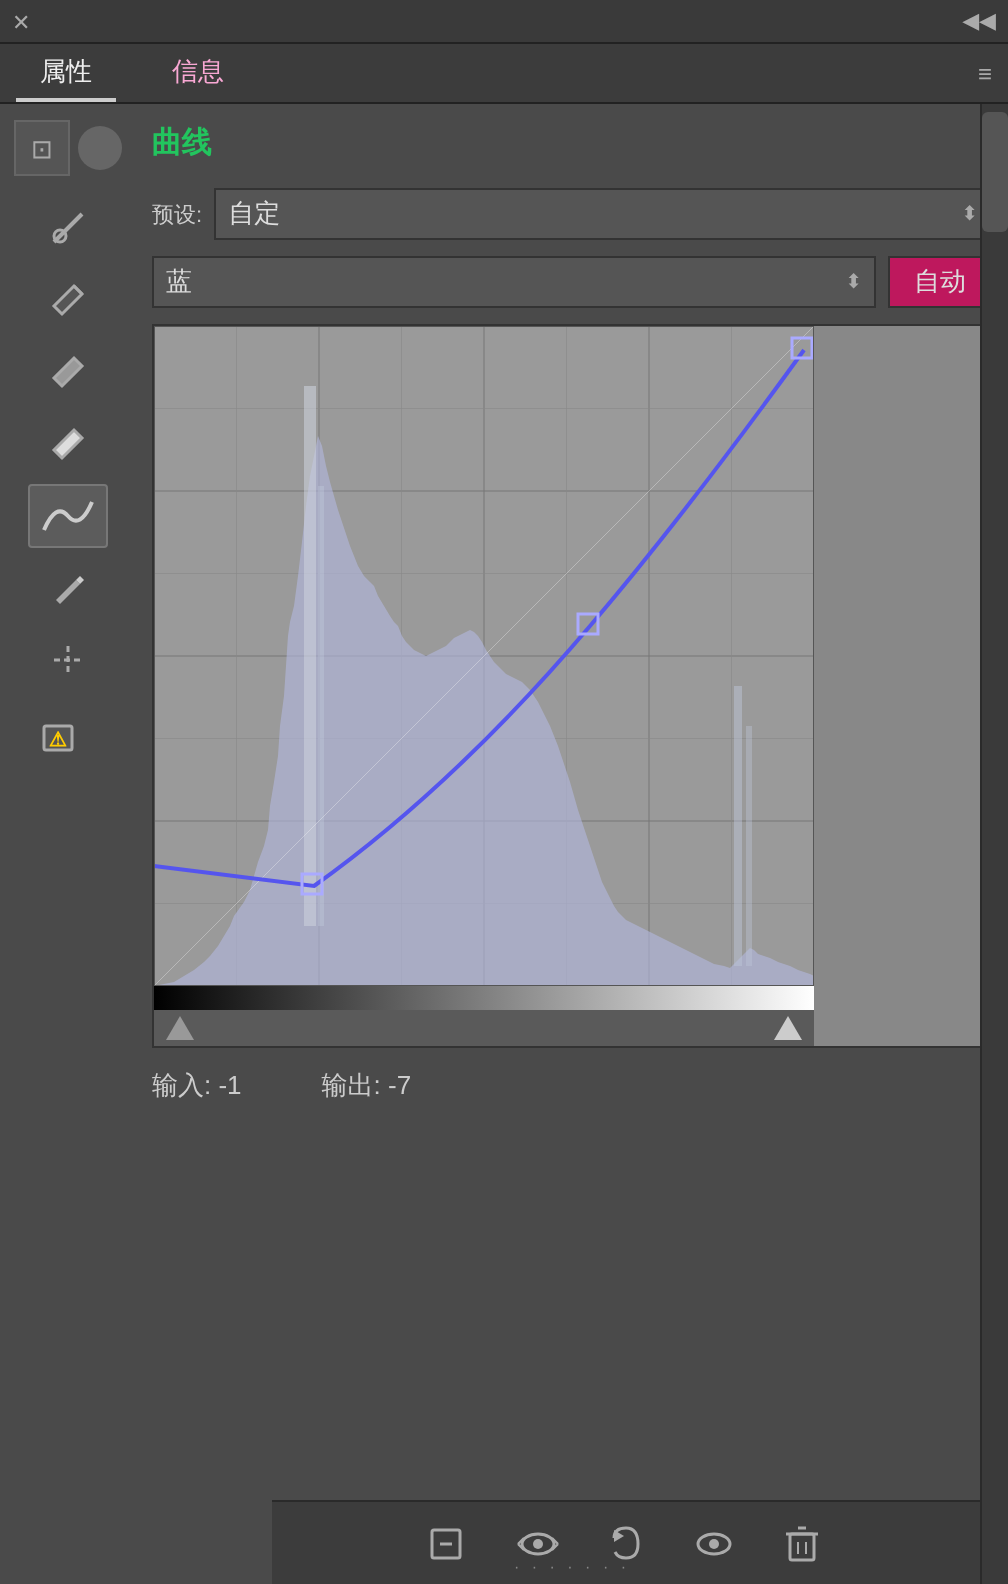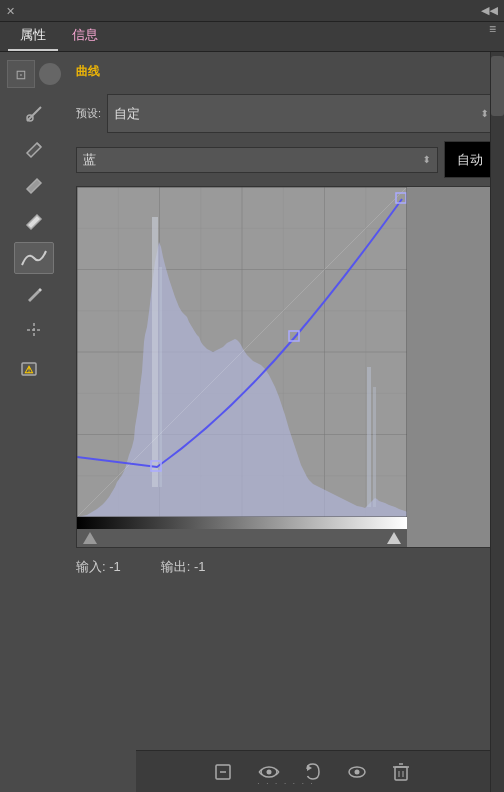--- a/index.html
+++ b/index.html
@@ -34,23 +34,24 @@
       margin-left: auto;
       color: #aaa;
       font-size: 11px;
     }
 
     
     #tab-bar {
       background: #3c3c3c;
       height: 30px;
       display: flex;
+      align-items: center;
       padding: 0 8px;
       border-bottom: 1px solid #222;
-      gap: 2px;
+      gap: 16px;
     }
     .tab {
       padding: 4px 12px;
       cursor: pointer;
       color: #f9a8d4;
       font-size: 13px;
       border-bottom: 2px solid transparent;
     }
     .tab.active {
       color: #eee;
@@ -96,22 +97,22 @@
       display: flex; align-items: center; justify-content: center;
       font-size: 14px;
     }
     #panel-icon-circle {
       width: 22px; height: 22px;
       background: #666;
       border-radius: 50%;
       flex-shrink: 0;
     }
     #panel-title {
-      font-size: 12px;
-      color: #eab308;
+      font-size: 15px;
+      color: #22c55e;
       font-weight: bold;
     }
 
     
     .row {
       display: flex;
       align-items: center;
       padding: 4px 8px;
       gap: 6px;
     }
@@ -124,34 +125,34 @@
       flex: 1;
       background: #555;
       border: 1px solid #333;
       color: #ddd;
       font-size: 13px;
       padding: 3px 6px;
       display: flex;
       align-items: center;
       justify-content: space-between;
       cursor: pointer;
-      height: 39px;
+      height: 26px;
     }
     .select-arrow {
       font-size: 10px;
       color: #aaa;
     }
     .btn {
-      background: #000000;
+      background: #be185d;
       border: 1px solid #333;
       color: #ddd;
       font-size: 13px;
       padding: 3px 12px;
       cursor: pointer;
-      height: 37px;
+      height: 26px;
       display: flex; align-items: center;
     }
 
     
     #channel-row {
       display: flex;
       align-items: center;
       padding: 4px 8px;
       gap: 6px;
     }
@@ -483,21 +484,21 @@
       <div id="gradient-bar-top" style="width:330px; height:12px; background: linear-gradient(to right, #000, #fff);"></div>
 
       <div id="sliders-row" style="width:330px; height:18px; background:#5a5a5a; position:relative;">
         <div class="slider-triangle-left"></div>
         <div class="slider-triangle-right"></div>
       </div>
     </div>
 
     <div id="io-row">
       <span class="io-label">输入: -1</span>
-      <span class="io-label">输出: -1</span>
+      <span class="io-label">输出: -7</span>
     </div>
 
     <div id="bottom-bar">
       <div class="bottom-btn">
         <svg width="22" height="22" viewBox="0 0 22 22">
           <rect x="2" y="4" width="14" height="14" rx="1" fill="none" stroke="#aaa" stroke-width="1.5"></rect>
           <line x1="6" y1="11" x2="12" y2="11" stroke="#aaa" stroke-width="1.5"></line>
         </svg>
       </div>
       <div class="bottom-btn">

